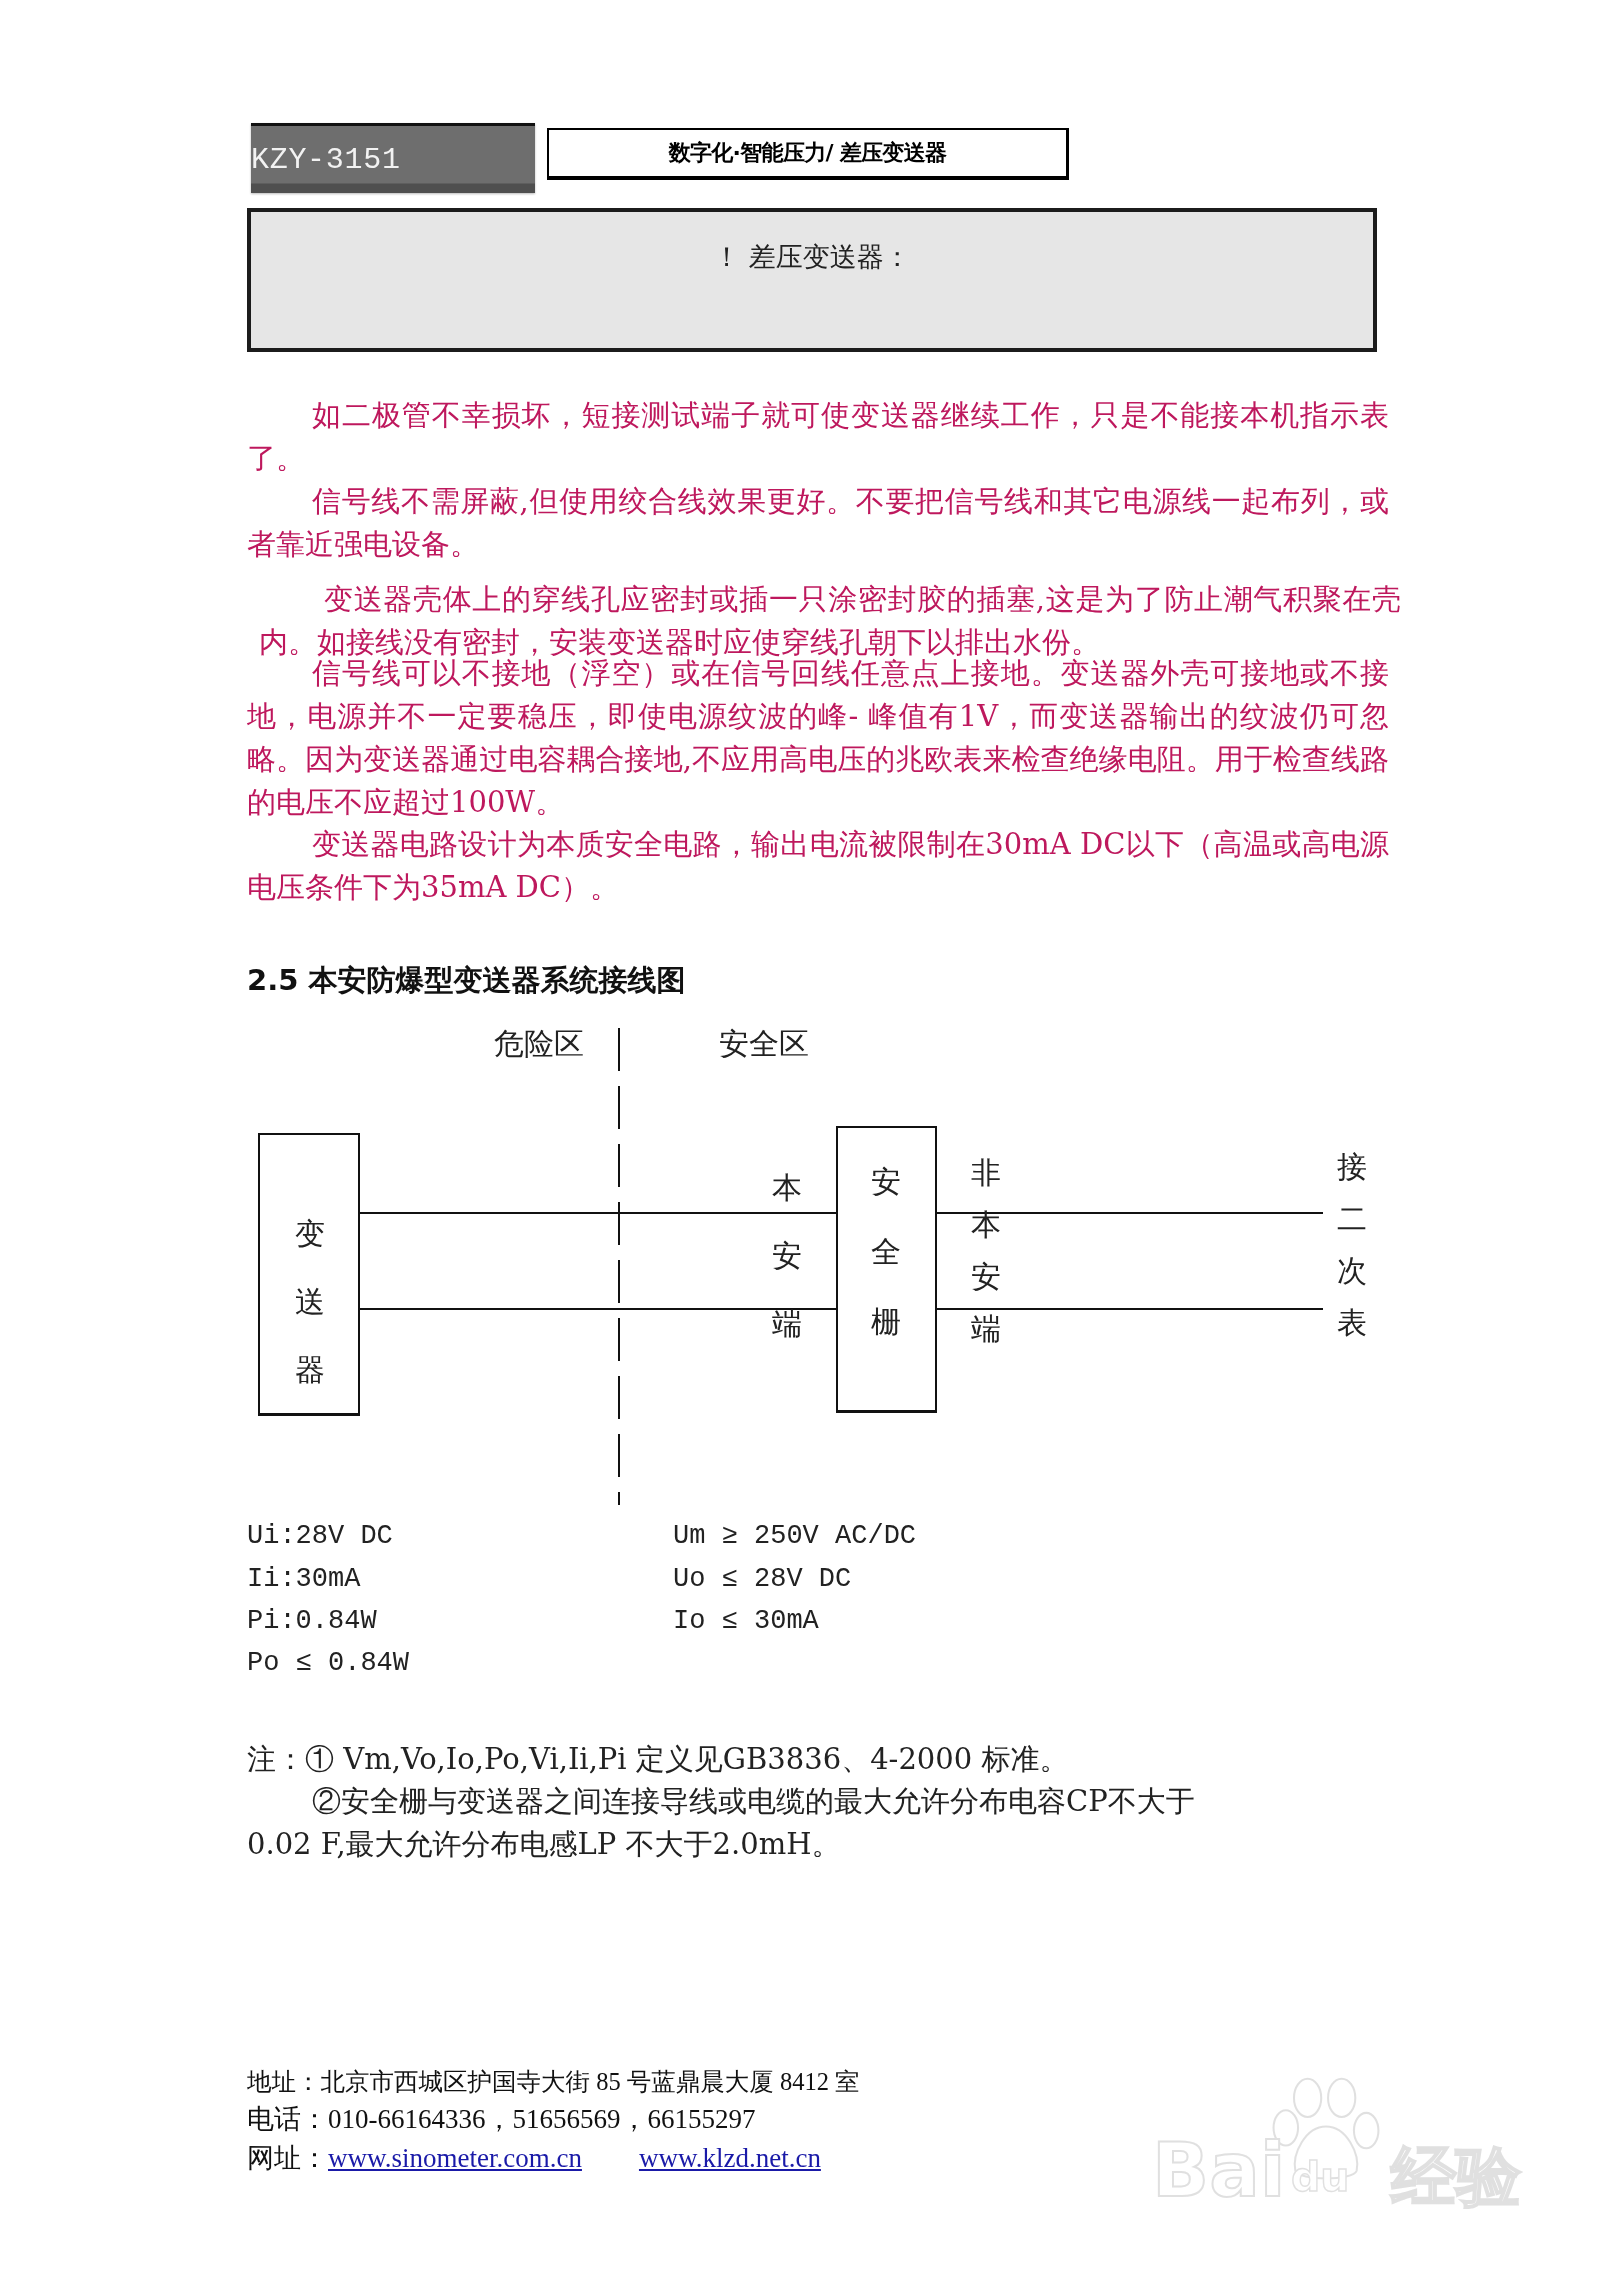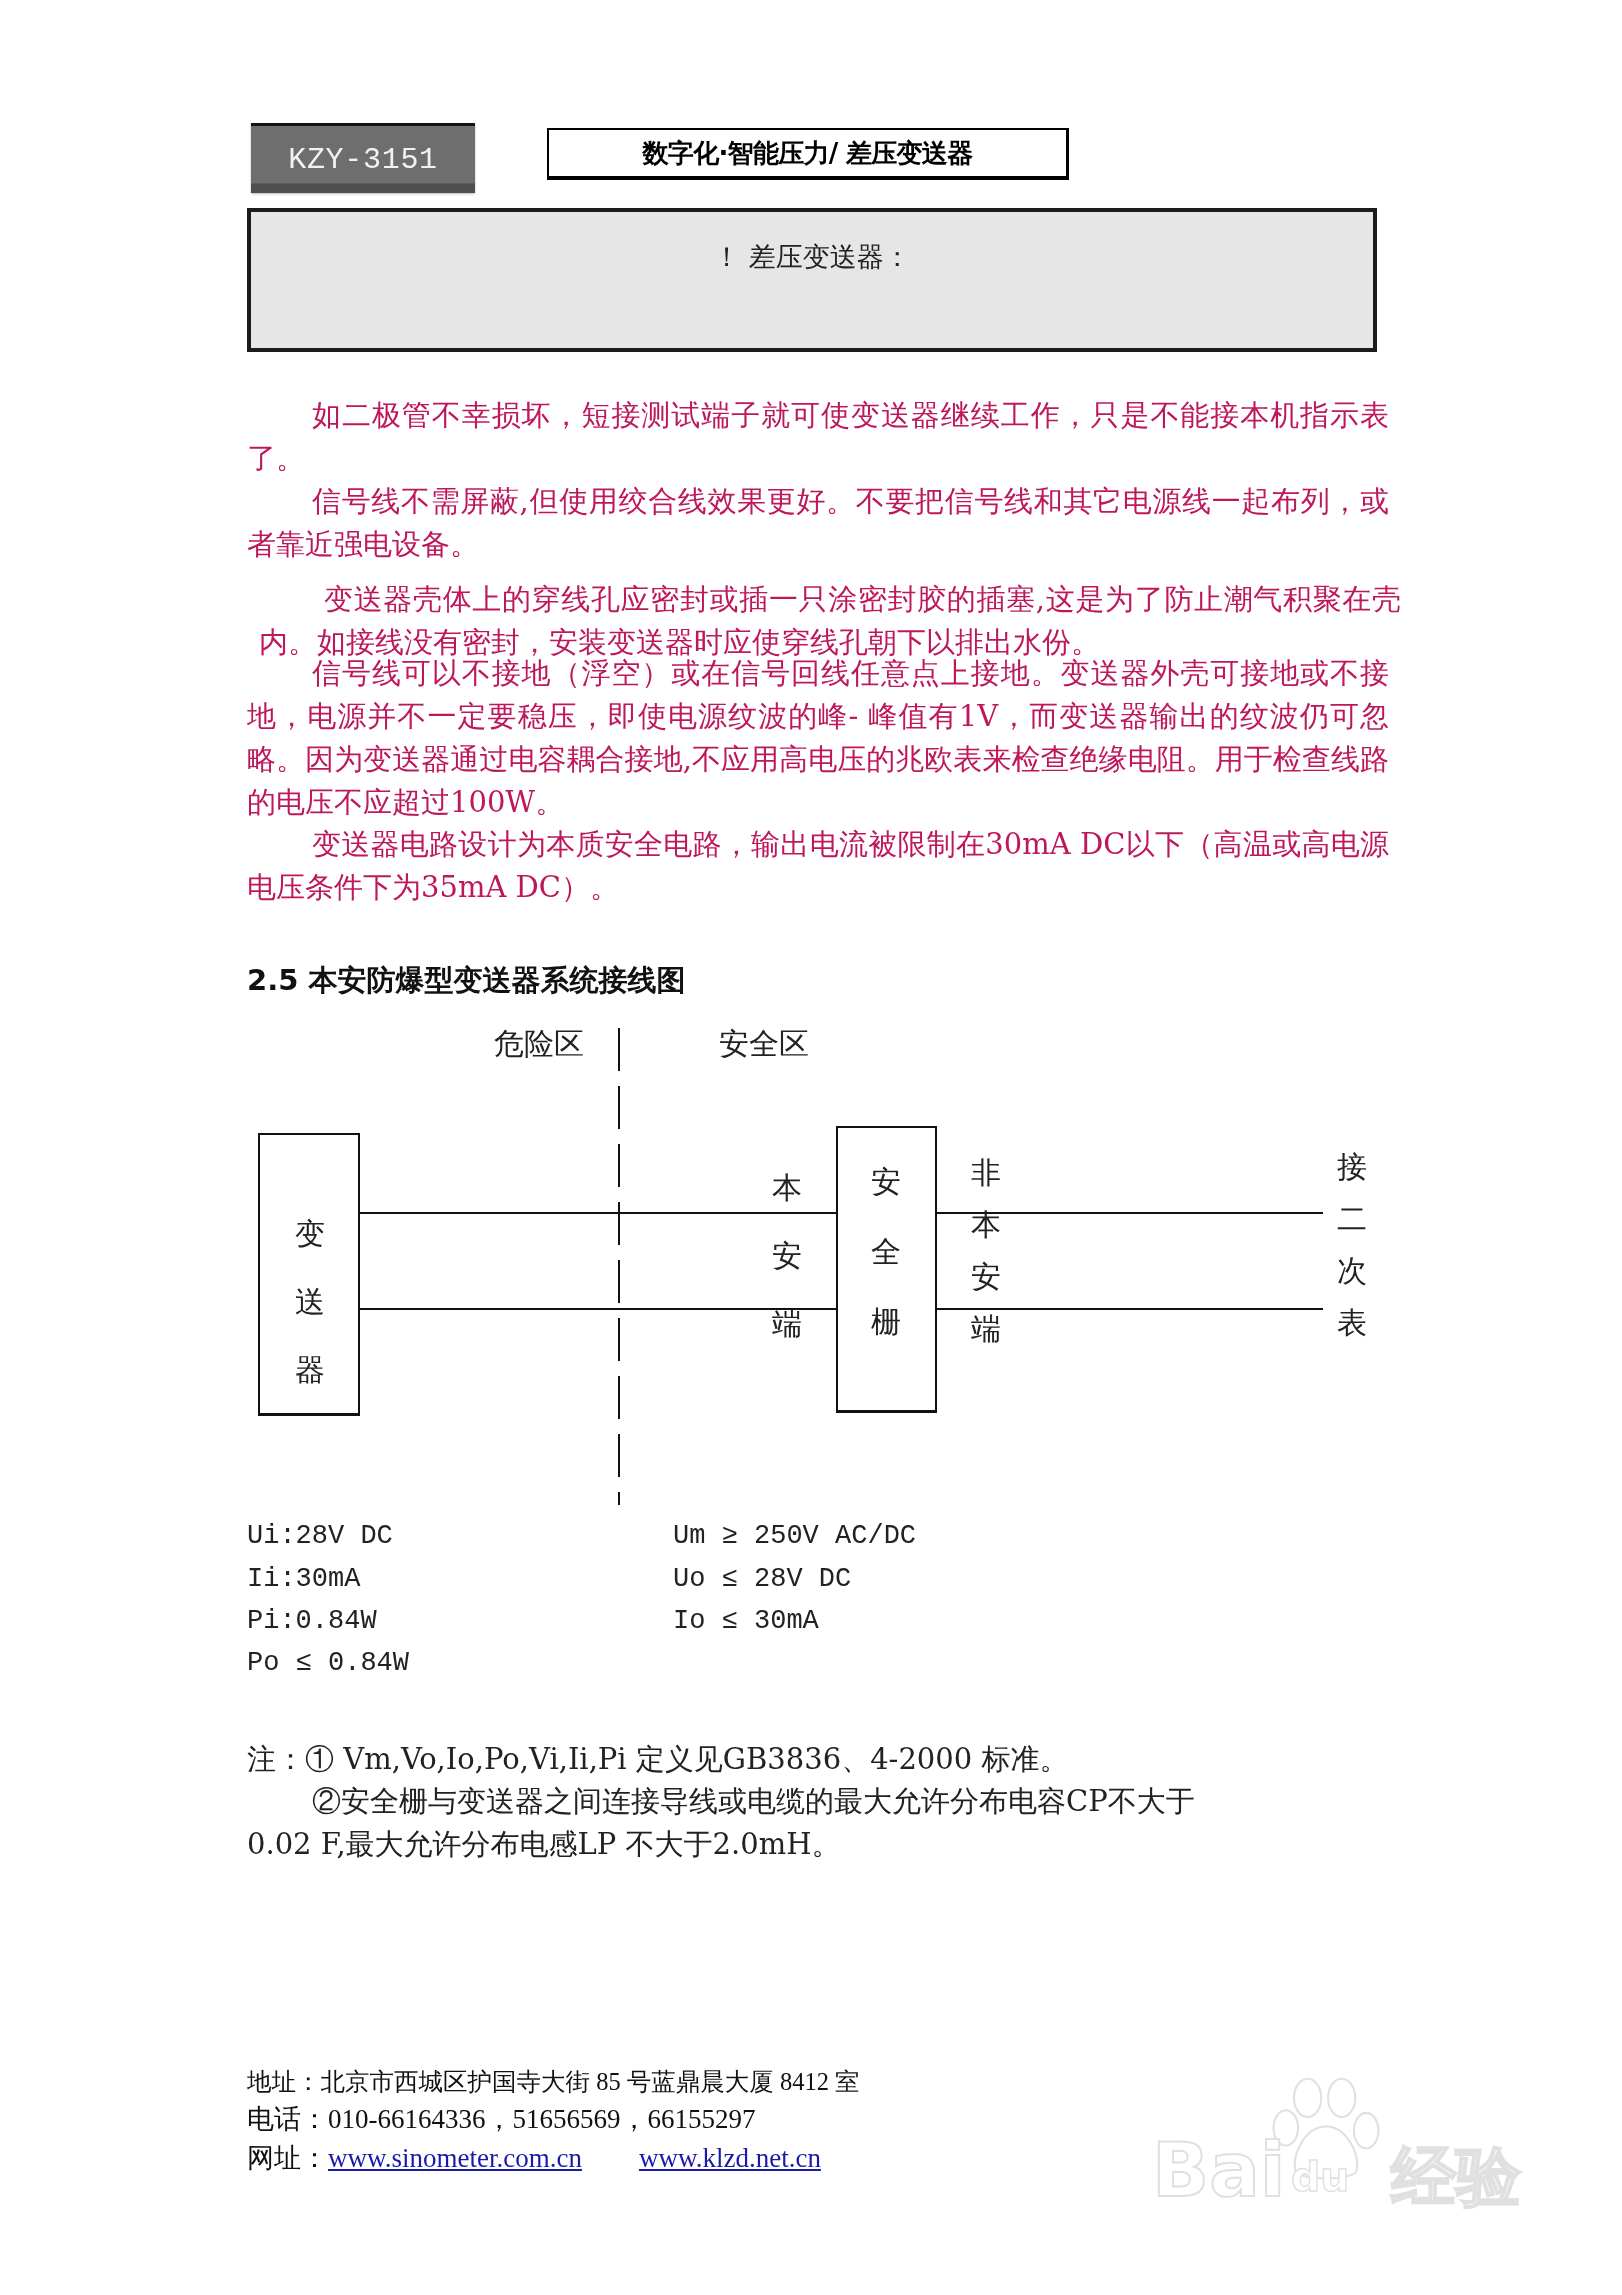--- a/index.html
+++ b/index.html
@@ -4,33 +4,33 @@
 <style>
   html, body { margin: 0; padding: 0; background: #ffffff; }
   body {
     width: 1623px; height: 2295px; position: relative; overflow: hidden;
     font-family: "DejaVu Serif", "Liberation Serif", serif; color: #1a1a1a;
   }
   .abs { position: absolute; }
 
   
   .model-badge {
-    left: 251px; top: 123px; width: 224px; height: 67px;
+    left: 251px; top: 123px; width: 284px; height: 67px;
     background: #6e6e6e;
     border-top: 3.4px solid #111;
     box-shadow: inset 0 -9.5px 0 #4f4f4f, 0 1.4px 2px #bbb;
     color: #f2f2f2; font-family: "Liberation Mono", "DejaVu Sans Mono", monospace;
-    font-size: 30px; display: flex; align-items: center; justify-content: center;
+    font-size: 30px; display: flex; align-items: center; justify-content: flex-start;
     letter-spacing: 0.7px;
   }
   .title-box {
     left: 547px; top: 128px; width: 517px; height: 46px;
     border: 2px solid #000; border-right-width: 3.4px; border-bottom-width: 4.1px;
     background: #fff; font-family: "DejaVu Sans", sans-serif; font-weight: bold;
-    font-size: 26px; line-height: 46px; color: #000; text-align: center;
+    font-size: 22px; line-height: 46px; color: #000; text-align: center;
     letter-spacing: -0.7px; white-space: nowrap; overflow: hidden;
   }
 
   
   .warning-box {
     left: 247px; top: 208px; width: 1130px; height: 144px;
     background: #e6e6e6; border: 4.8px solid #1c1c1c; box-sizing: border-box;
   }
   .warning-title {
     position: absolute; left: 0; right: 0; top: 27px; text-align: center;

